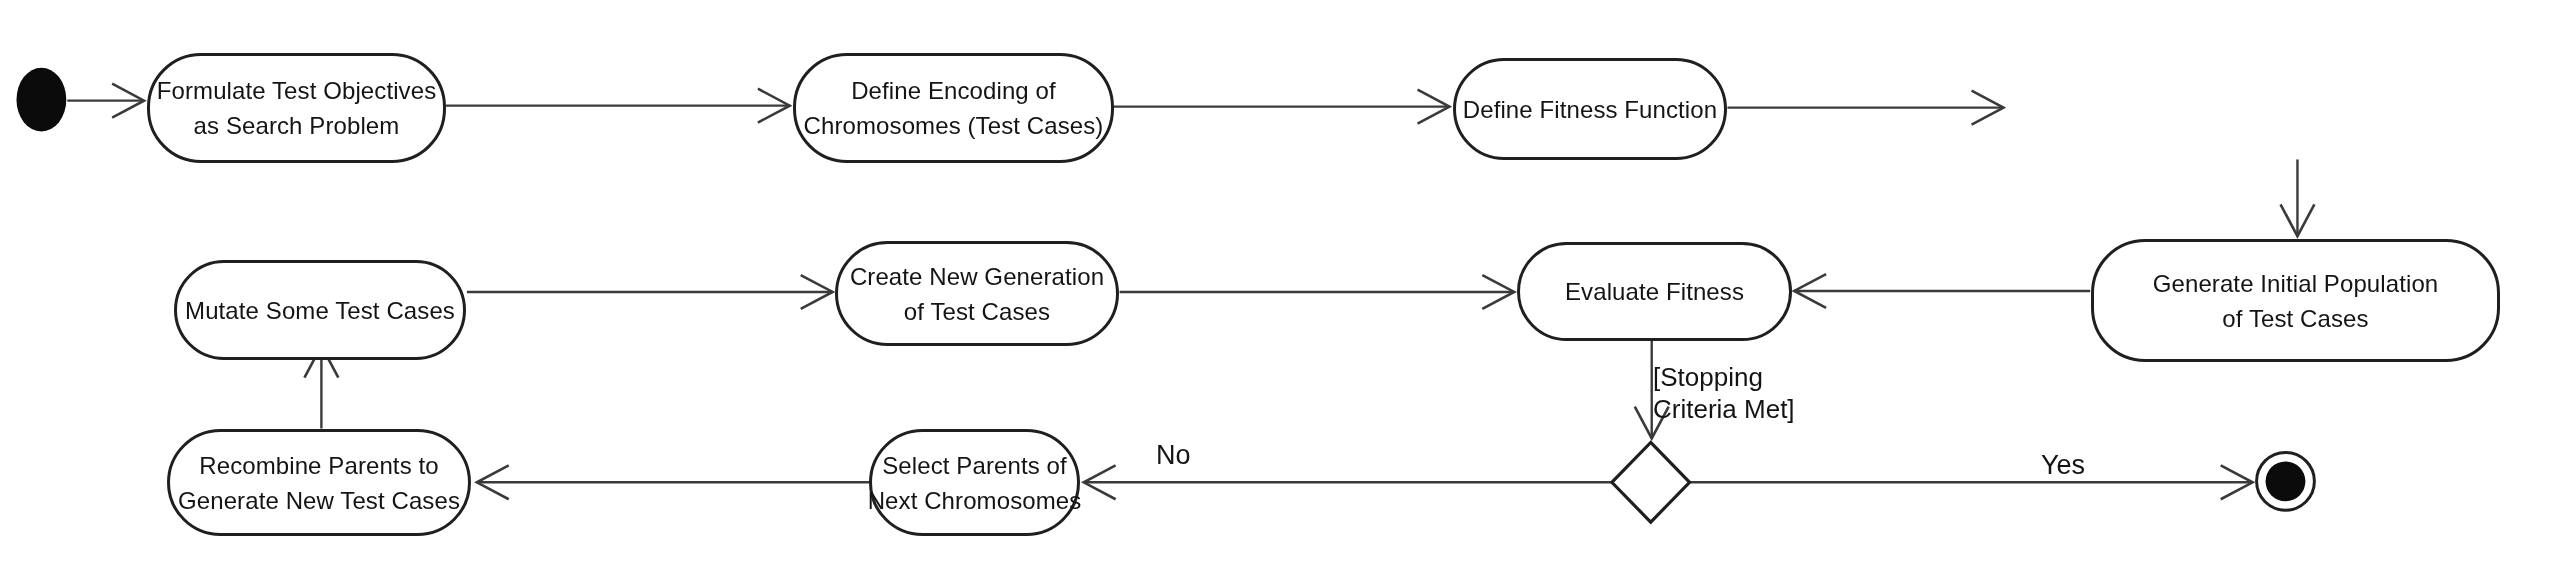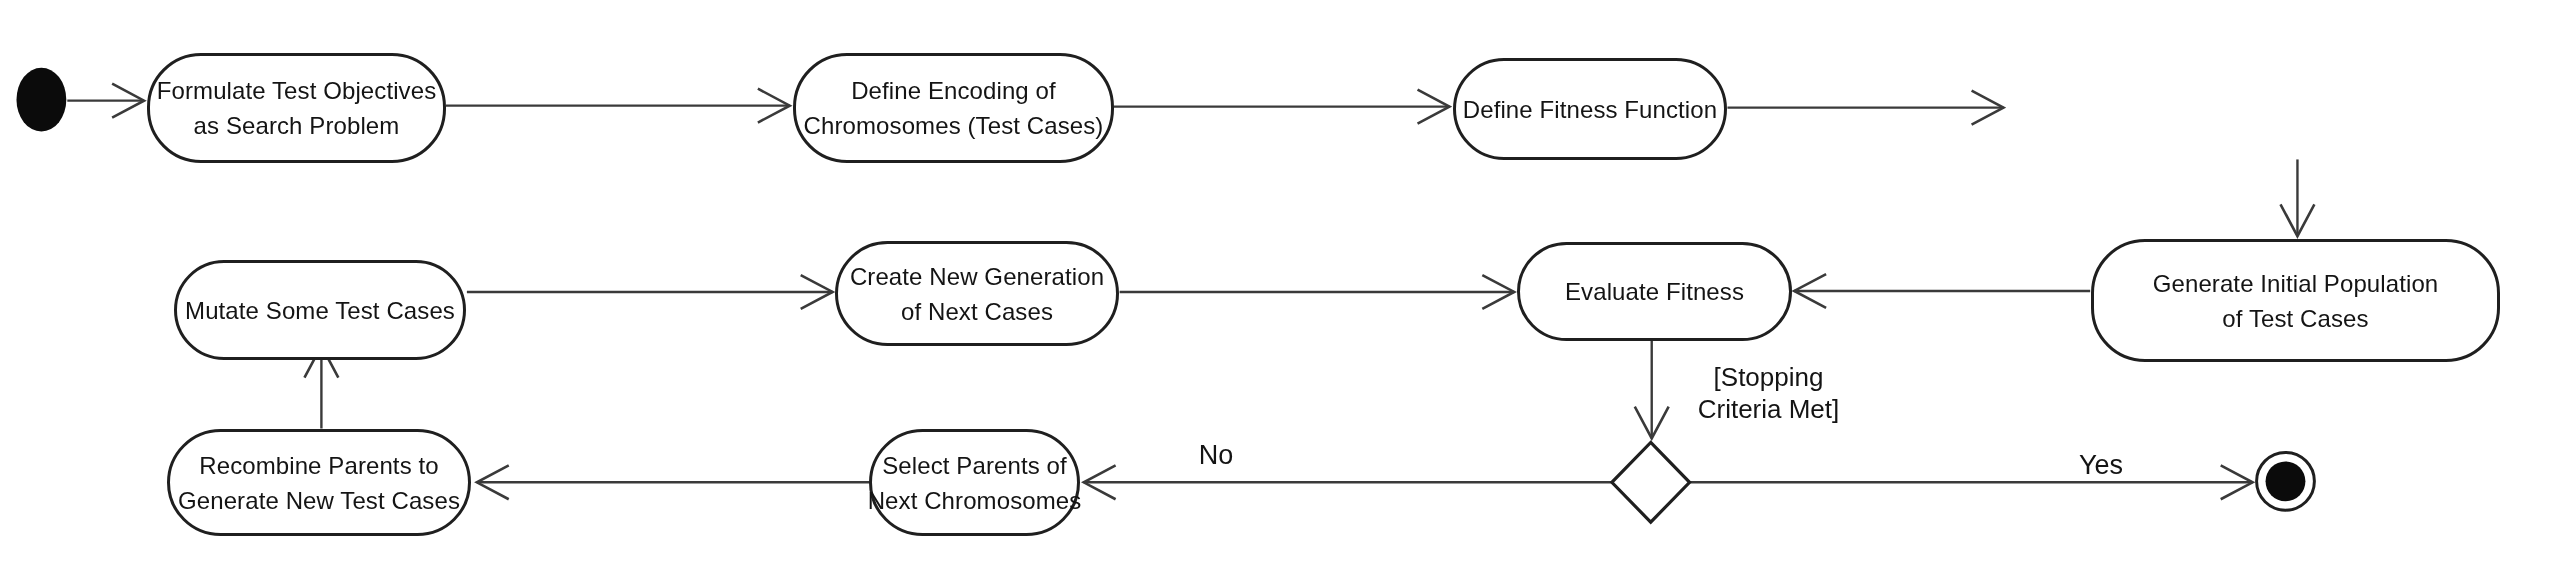--- a/index.html
+++ b/index.html
@@ -23,21 +23,21 @@
     text-align:center;
     color:#141414;
     font-size:24px;line-height:35px;
     white-space:pre;
     letter-spacing:0.1px;
   }
   .edge-label{
     position:absolute;
     color:#141414;
     font-size:27px;line-height:32px;
-    text-align:center;
+    text-align:left;
     white-space:pre;
   }
 </style>
 </head>
 <body>
 
 <div id="canvas">
 
   <svg id="edges" width="2576" height="568" viewBox="0 0 2584 570" xmlns="http://www.w3.org/2000/svg">
     <defs>
@@ -82,21 +82,21 @@
 Chromosomes (Test Cases)</span>
   </div>
 
 
   <div class="node" style="left:174px;top:260px;width:292px;height:100px">
     <span>Mutate Some Test Cases</span>
   </div>
 
   <div class="node" style="left:835px;top:241px;width:284px;height:105px">
     <span>Create New Generation
-of Next Cases</span>
+of Test Cases</span>
   </div>
 
   <div class="node" style="left:1517px;top:242px;width:275px;height:99px">
     <span>Evaluate Fitness</span>
   </div>
 
   <div class="node" style="left:2091px;top:239px;width:409px;height:123px">
     <span>Generate Initial Population
 of Test Cases</span>
   </div>

